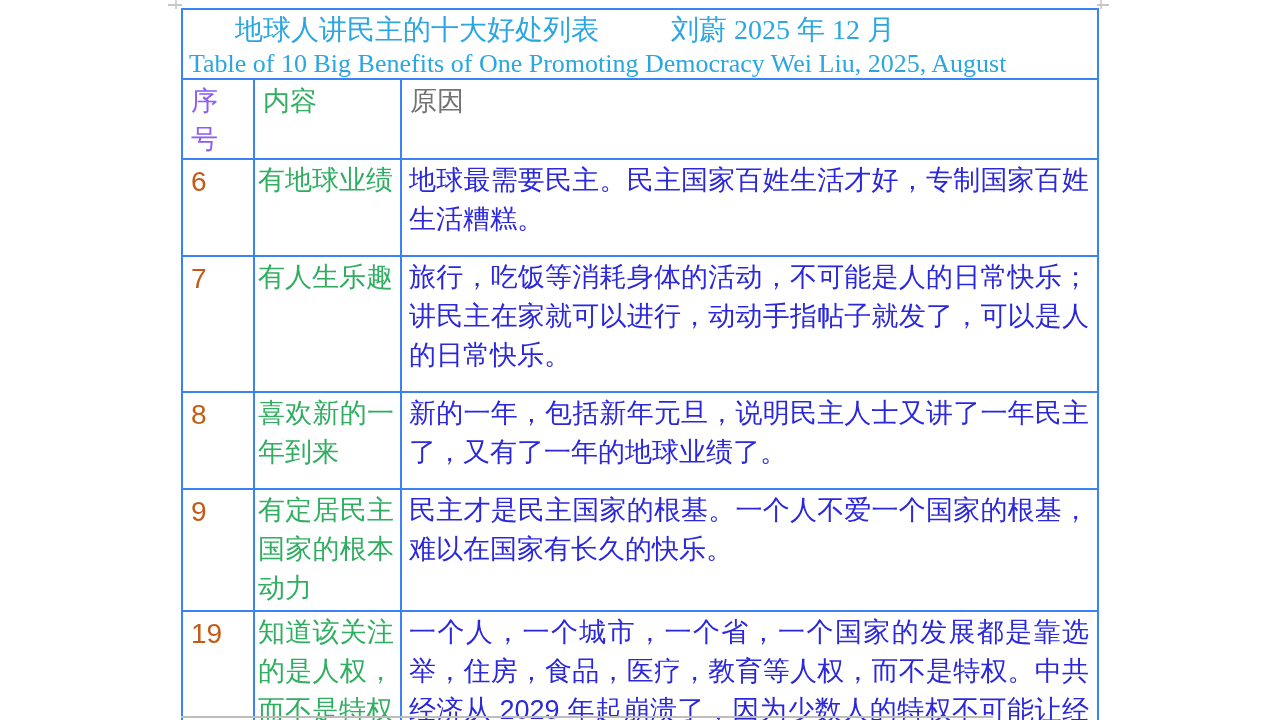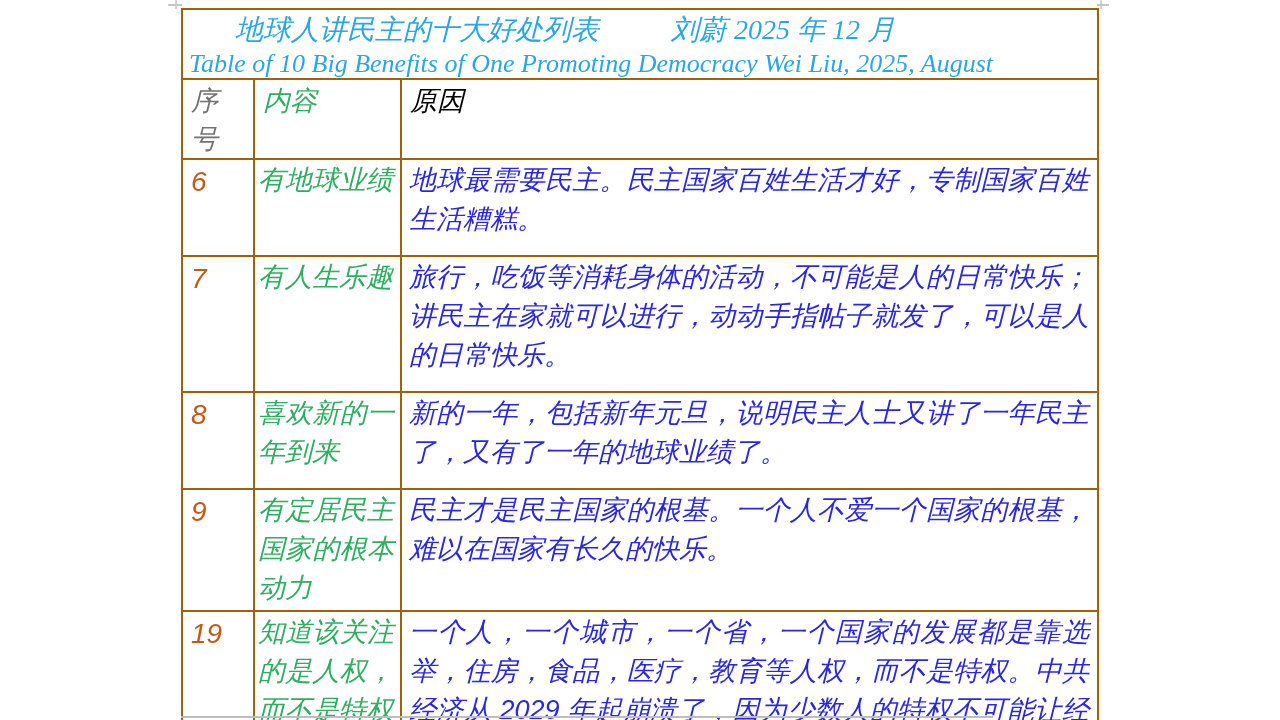--- a/index.html
+++ b/index.html
@@ -13,25 +13,24 @@
 
   
   table.doc {
     position: absolute; left: 181px; top: 8px;
     width: 916px;
     border-collapse: collapse;
     table-layout: fixed;
     background: #ffffff;
   }
   table.doc td, table.doc th {
-    border: 2px solid #a16207;
+    border: 2px solid #3b82f6;
     vertical-align: top;
     font-weight: normal;
     text-align: left;
-    font-style: italic;
   }
 
   
   tr.title-row { height: 67px; }
   tr.title-row td { padding: 1px 8px 0 6px; }
   .title-line1 {
     font-family: "Liberation Serif", serif;
     font-size: 28px; line-height: 38px;
     color: #2aa6e0; white-space: nowrap;
     padding-left: 46px;
@@ -39,24 +38,24 @@
   .title-line1 .author { margin-left: 72px; }
   .title-line2 {
     font-family: "Liberation Serif", serif;
     font-size: 26px; line-height: 29px;
     color: #2aa6e0; white-space: nowrap;
   }
 
   
   tr.header-row { height: 77px; }
   tr.header-row th { font-size: 27px; line-height: 38px; padding: 2px 6px 0 8px; }
-  th.h-seq { color: #737373; margin-left: 39px; }
+  th.h-seq { color: #8b5cf6; margin-left: 39px; }
   th.h-seq .wrap-narrow { width: 32px; word-break: break-all; }
   th.h-content { color: #2fae60; }
-  th.h-reason { color: #000000; }
+  th.h-reason { color: #737373; }
 
   
   tbody.data tr:nth-child(1) { height: 84px; }
   tbody.data tr:nth-child(2) { height: 117px; }
   tbody.data tr:nth-child(3) { height: 77px; }
   tbody.data tr:nth-child(4) { height: 122px; }
   tbody.data tr:nth-child(5) { height: 153px; }
 
   td.cell-num {
     color: #c45a16;

